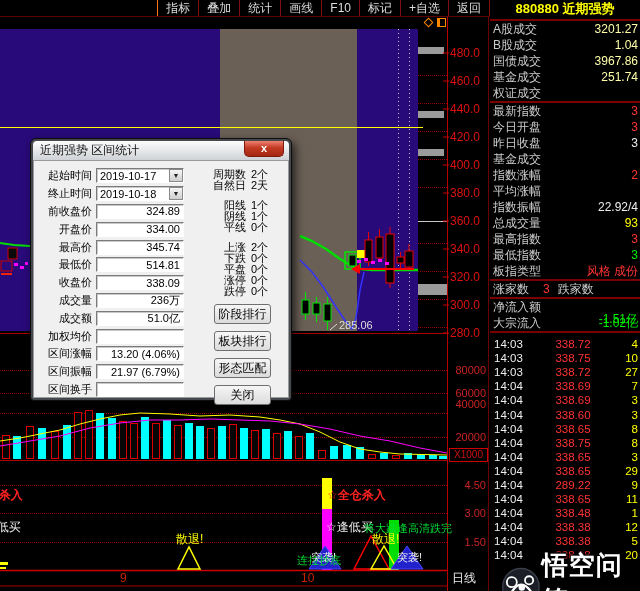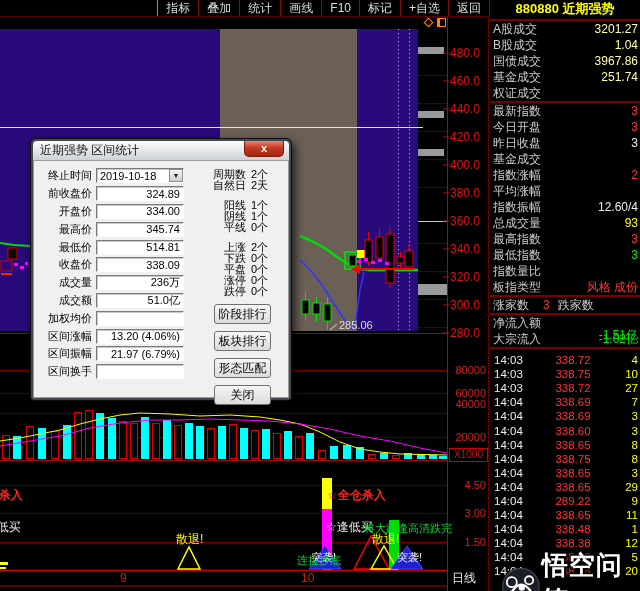--- a/index.html
+++ b/index.html
@@ -388,37 +388,33 @@
         <div class="srow">
         <span class="lbl">指数涨幅</span>
         <span class="val" style="color: rgb(255, 51, 51);">2</span>
       </div>
         <div class="srow">
         <span class="lbl">平均涨幅</span>
         <span class="val" style="color: rgb(255, 51, 51);"></span>
       </div>
         <div class="srow">
         <span class="lbl">指数振幅</span>
-        <span class="val" style="color: rgb(238, 238, 238);">12.60/4</span>
+        <span class="val" style="color: rgb(238, 238, 238);">22.92/4</span>
       </div>
         <div class="srow">
         <span class="lbl">总成交量</span>
         <span class="val" style="color: rgb(255, 255, 0);">93</span>
       </div>
         <div class="srow">
         <span class="lbl">最高指数</span>
         <span class="val" style="color: rgb(255, 51, 51);">3</span>
       </div>
         <div class="srow">
         <span class="lbl">最低指数</span>
         <span class="val" style="color: rgb(0, 238, 0);">3</span>
-      </div>
-        <div class="srow">
-        <span class="lbl">指数量比</span>
-        <span class="val" style="color: rgb(238, 238, 238);"></span>
       </div>
         <div class="srow">
         <span class="lbl">板指类型</span>
         <span class="val" style="color: rgb(255, 51, 51);">风格 成份</span>
       </div>
       </div>
     <div class="ssep"></div>
     <div class="updown">
       <span>涨家数</span>
       <span class="u-val">3</span>
@@ -523,20 +519,27 @@
   </div>
 
   <div class="dialog">
     <div class="dlg-titlebar">
       <span class="dlg-title">近期强势 区间统计</span>
       <div class="dlg-close">x</div>
     </div>
     <div class="dlg-body">
       <div class="dlg-fields">
 
+      <div class="drow drop">
+          <span class="dlabel">起始时间</span>
+          <span class="dinput">
+            <span class="dval">2019-10-17</span>
+            <span class="darrow">▼</span>
+          </span>
+        </div>
           <div class="drow drop">
           <span class="dlabel">终止时间</span>
           <span class="dinput">
             <span class="dval">2019-10-18</span>
             <span class="darrow">▼</span>
           </span>
         </div>
           <div class="drow">
           <span class="dlabel">前收盘价</span>
           <span class="dinput">

